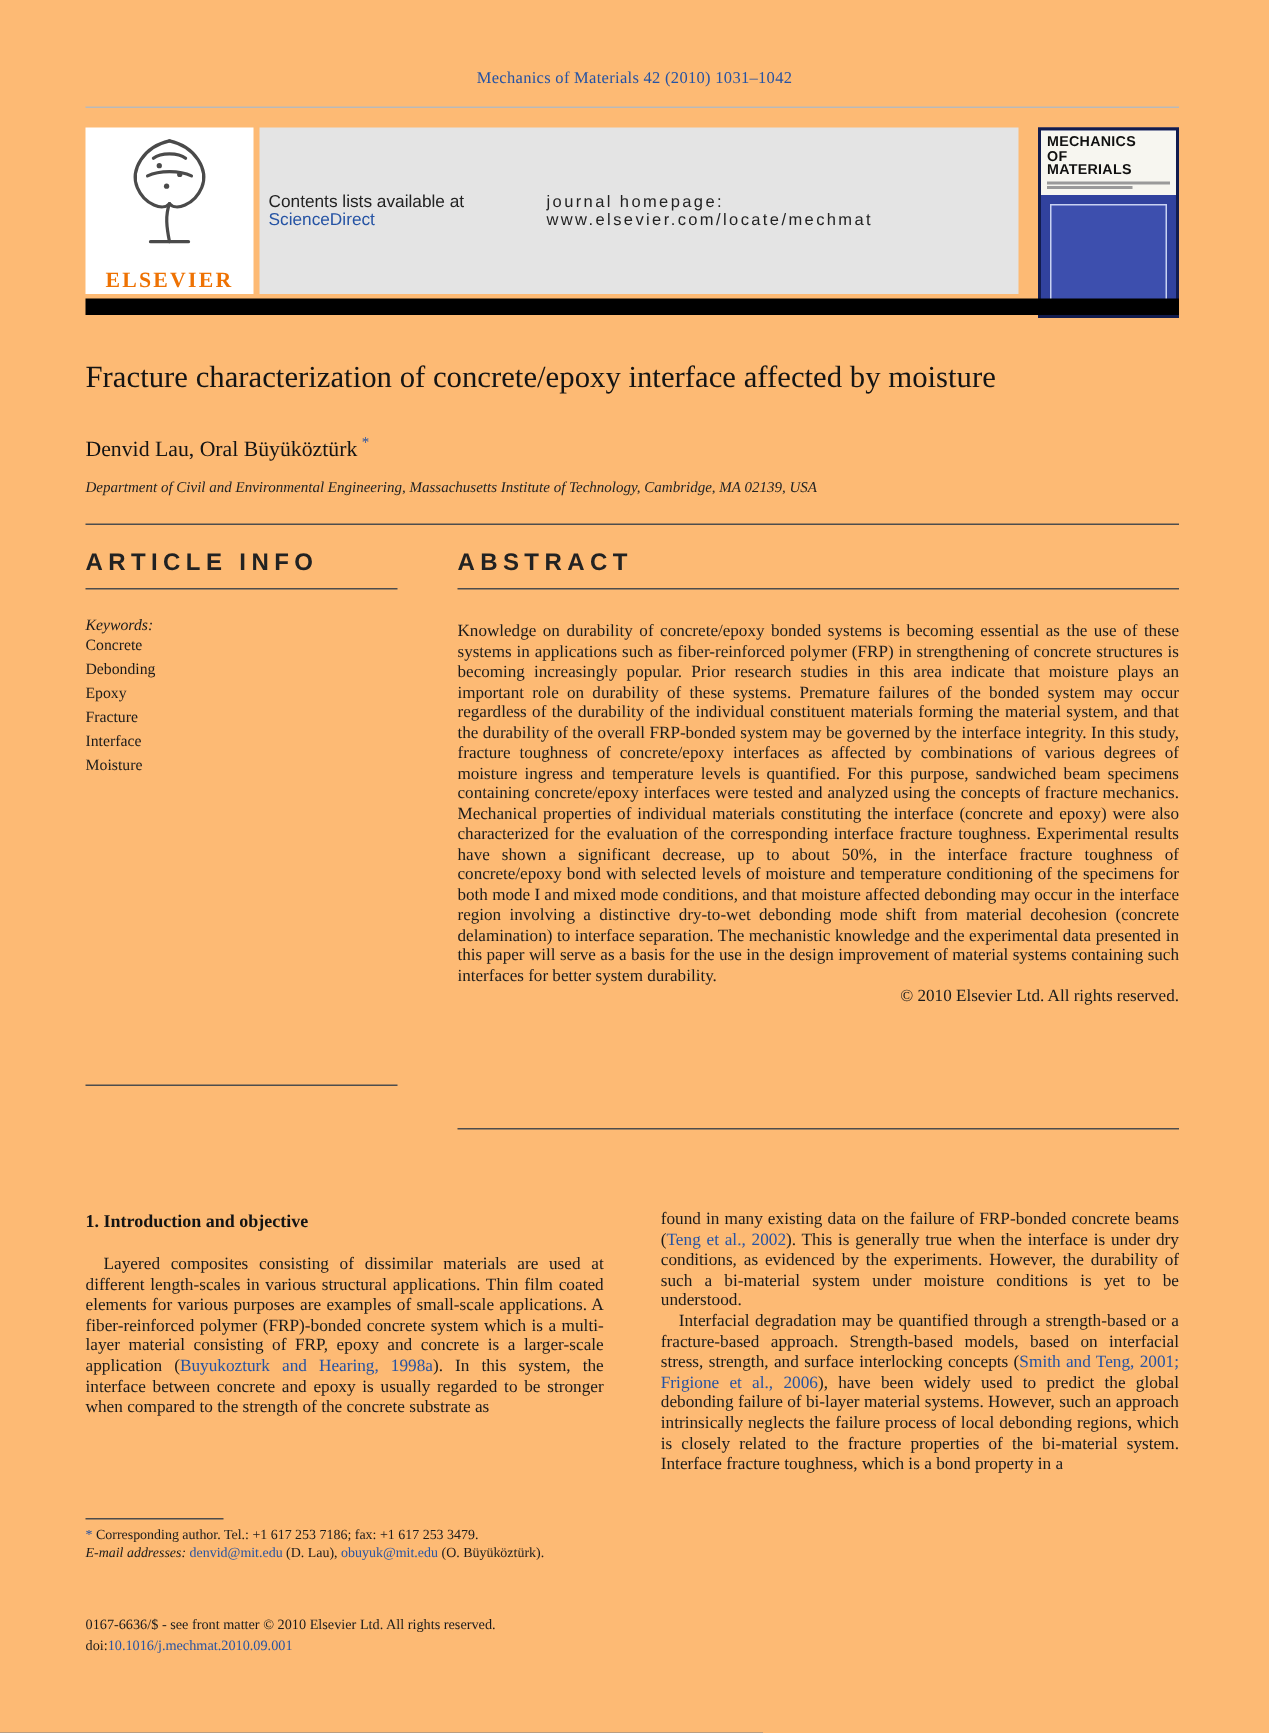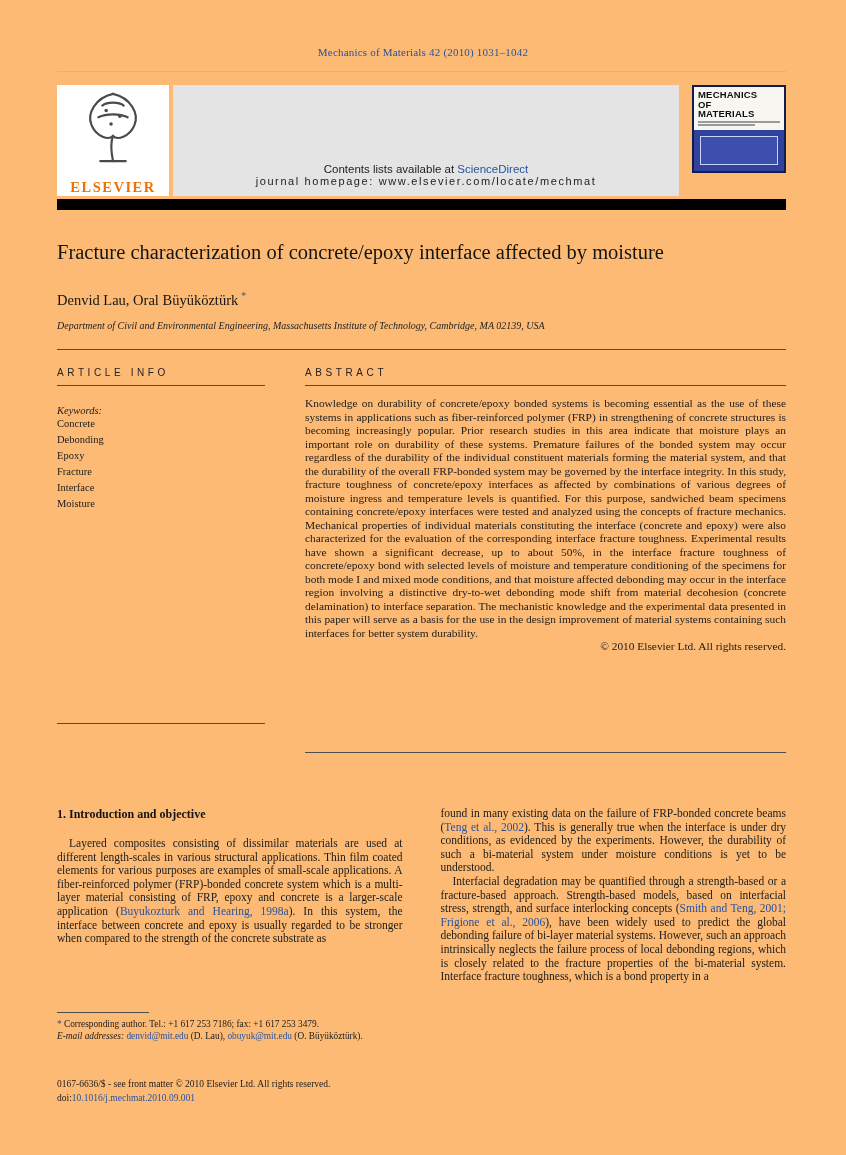--- a/index.html
+++ b/index.html
@@ -42,32 +42,32 @@
     font-size: 14.5px;
     letter-spacing: 1.5px;
     color: var(--orange, #ee7203);
     line-height: 1;
     padding-bottom: 2px;
   }
   .banner {
     flex: 1;
     margin-left: 4px;
     background: var(--gray, #e4e4e4);
-    display: flex; flex-direction: column; align-items: center; justify-content: flex-end;
+    display: flex; align-items: center; justify-content: flex-end;
     padding: 9px 6px 9px 6px;
     font-family: "Liberation Sans", sans-serif;
   }
   .contents-line { font-size: 11.5px; color: #222; }
   .sd-link { color: var(--link, #2553a4); text-decoration: none; cursor: pointer; }
   .journal-title { font-size: 25px; color: #111; letter-spacing: 0.4px; }
   .homepage-line { font-size: 11px; color: #222; letter-spacing: 1.6px; }
   .homepage-line .url { cursor: pointer; }
 
   .cover {
-    width: 94px; height: 88px; margin-left: 13px;
+    width: 94px; height: 127px; margin-left: 13px;
     background: var(--navy, #1e2c77);
     border: 2px solid #121c4e;
     display: flex; flex-direction: column;
   }
   .cover-top { background: #f7f6f0; padding: 3px 4px 2px 4px; }
   .cover-top .cv {
     font-family: "Liberation Sans", sans-serif;
     font-weight: 700; font-size: 9.5px; line-height: 1.02;
     color: #101010; letter-spacing: 0.2px;
   }
@@ -83,28 +83,29 @@
   .authors { top: 290px; left: 57px; font-size: 14.5px; color: #141414; }
   .corr { color: var(--link, #2553a4); font-size: 10px; cursor: pointer; margin-left: 3px; }
   .affiliation { top: 320px; left: 57px; font-style: italic; font-size: 10px; color: #222; }
   .rule-affil { top: 349px; left: 57px; width: 729px; }
 
   
   .info-left { top: 367px; left: 57px; width: 208px; }
   .info-right { top: 367px; left: 305px; width: 481px; }
   .block-heading {
     font-family: "Liberation Sans", sans-serif;
-    font-size: 10px; letter-spacing: 3.6px; color: #222;
+    font-size: 16px; letter-spacing: 3.6px; color: #222;
     padding-bottom: 7px;
     border-bottom: 1px solid var(--rule, #4d4d4d);
+    font-weight: bold;
   }
   .keywords-label { margin-top: 19px; font-style: italic; font-size: 10.5px; }
   .keyword { font-size: 10.5px; line-height: 16px; }
   .abstract-text {
-    margin-top: 11px;
+    margin-top: 22px;
     font-size: 11.4px; line-height: 13.5px;
     text-align: justify;
   }
   .abstract-copyright { font-size: 11.4px; line-height: 13.5px; text-align: right; }
   .rule-left-bottom { top: 723px; left: 57px; width: 208px; }
   .rule-right-bottom { top: 752px; left: 305px; width: 481px; }
 
   
   .body-cols { top: 789px; left: 57px; width: 729px; display: flex; gap: 38px; }
   .col { width: 345.5px; margin-top: 18px; }

